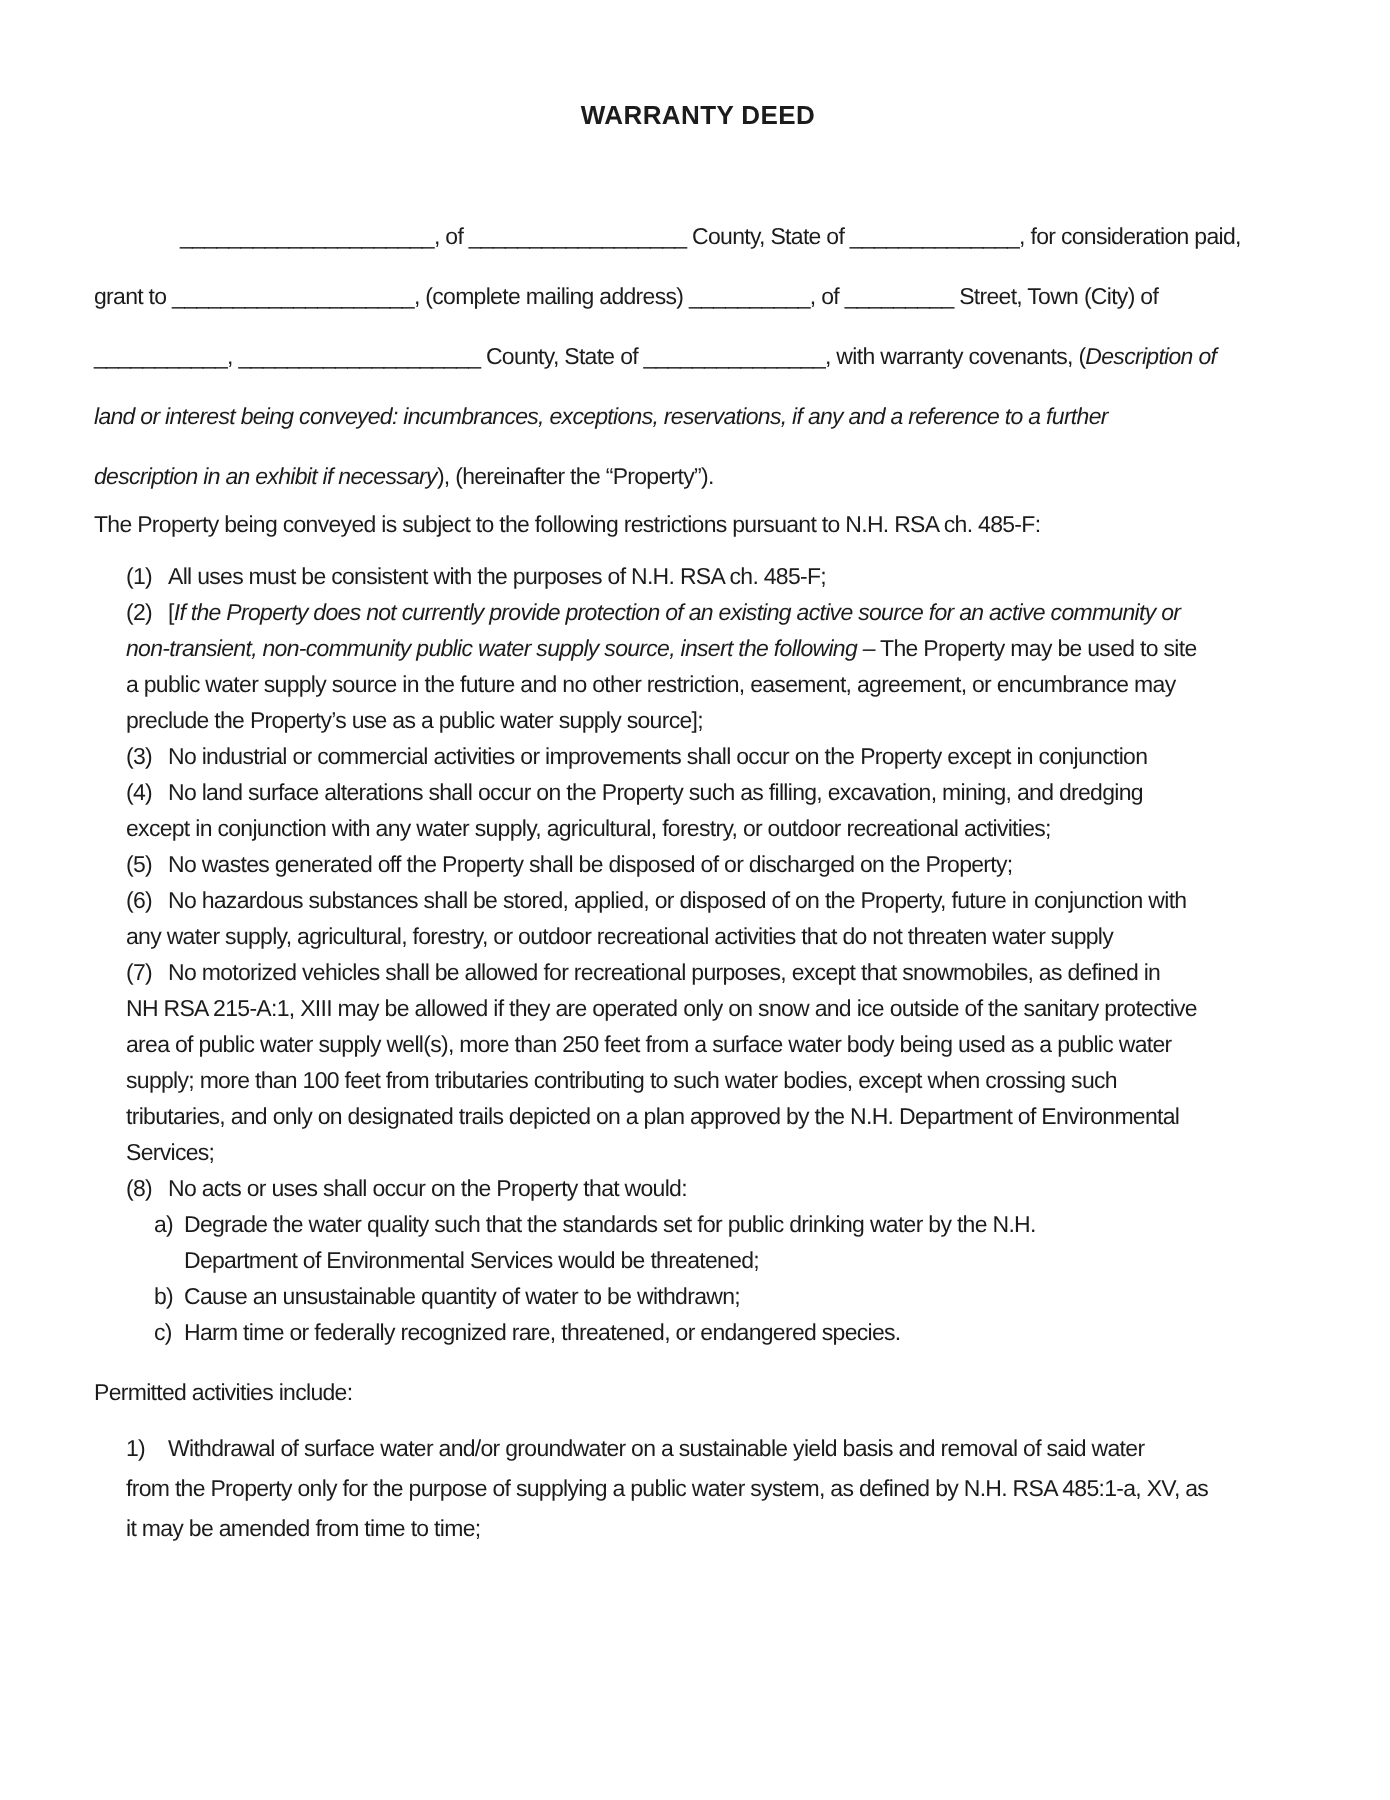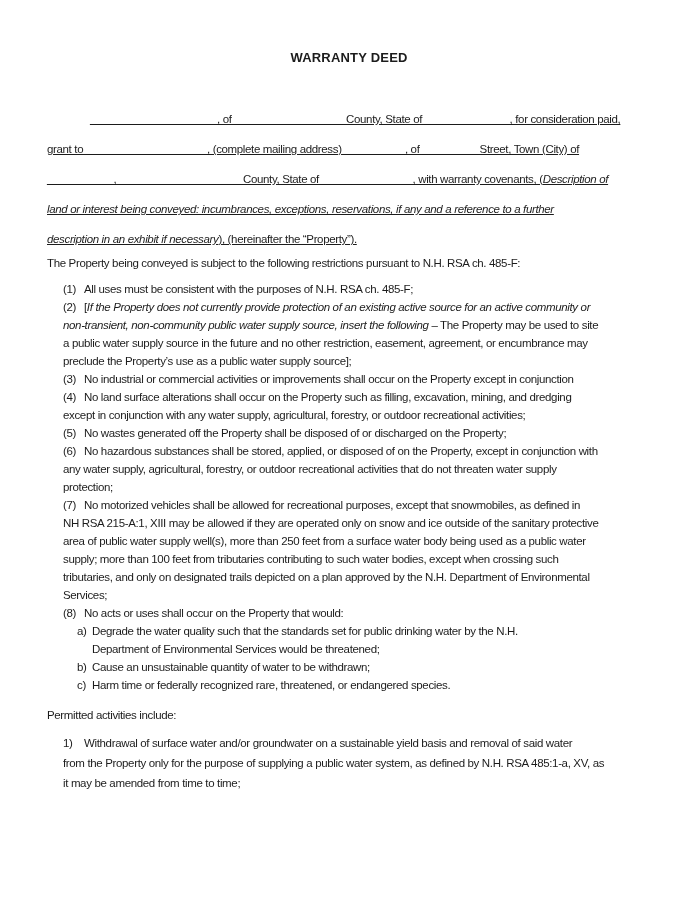--- a/index.html
+++ b/index.html
@@ -24,21 +24,21 @@
     letter-spacing: 0.2px;
     line-height: 16px;
   }
   .opening { margin-top: 38px; line-height: 30px; }
   .opening .indent { text-indent: 43px; }
   .intro { line-height: 18px; }
   .restrictions { margin-top: 8px; line-height: 18px; padding-left: 16px; }
   .permitted-heading { margin-top: 12px; line-height: 18px; }
   .permitted { margin-top: 9px; line-height: 20px; padding-left: 16px; }
   .line { white-space: nowrap; }
-  .opening .line { white-space: normal; text-decoration: underline; }
+  .opening .line { white-space: normal; }
   .marker { display: inline-block; min-width: 21px; }
   .sub-marker { padding-left: 14px; }
   .sub-marker .marker { min-width: 15px; }
   .sub-cont { padding-left: 29px; }
   .italic { font-style: italic; }
 </style>
 </head>
 <body>
 
 <div class="page">
@@ -57,23 +57,22 @@
   <div class="restrictions">
       <div class="line"><span class="marker">(1)</span><span>All uses must be consistent with the purposes of N.H. RSA ch. 485-F;</span></div>
       <div class="line"><span class="marker">(2)</span><span>[</span><span class="italic">If the Property does not currently provide protection of an existing active source for an active community or</span></div>
       <div class="line"><span class="italic">non-transient, non-community public water supply source, insert the following</span><span> – The Property may be used to site</span></div>
       <div class="line"><span>a public water supply source in the future and no other restriction, easement, agreement, or encumbrance may</span></div>
       <div class="line"><span>preclude the Property’s use as a public water supply source];</span></div>
       <div class="line"><span class="marker">(3)</span><span>No industrial or commercial activities or improvements shall occur on the Property except in conjunction</span></div>
       <div class="line"><span class="marker">(4)</span><span>No land surface alterations shall occur on the Property such as filling, excavation, mining, and dredging</span></div>
       <div class="line"><span>except in conjunction with any water supply, agricultural, forestry, or outdoor recreational activities;</span></div>
       <div class="line"><span class="marker">(5)</span><span>No wastes generated off the Property shall be disposed of or discharged on the Property;</span></div>
-      <div class="line"><span class="marker">(6)</span><span>No hazardous substances shall be stored, applied, or disposed of on the Property, except in conjunction with</span></div>
+      <div class="line"><span class="marker">(6)</span><span>No hazardous substances shall be stored, applied, or disposed of on the Property, future in conjunction with</span></div>
       <div class="line"><span>any water supply, agricultural, forestry, or outdoor recreational activities that do not threaten water supply</span></div>
-      <div class="line"><span>protection;</span></div>
       <div class="line"><span class="marker">(7)</span><span>No motorized vehicles shall be allowed for recreational purposes, except that snowmobiles, as defined in</span></div>
       <div class="line"><span>NH RSA 215-A:1, XIII may be allowed if they are operated only on snow and ice outside of the sanitary protective</span></div>
       <div class="line"><span>area of public water supply well(s), more than 250 feet from a surface water body being used as a public water</span></div>
       <div class="line"><span>supply; more than 100 feet from tributaries contributing to such water bodies, except when crossing such</span></div>
       <div class="line"><span>tributaries, and only on designated trails depicted on a plan approved by the N.H. Department of Environmental</span></div>
       <div class="line"><span>Services;</span></div>
       <div class="line"><span class="marker">(8)</span><span>No acts or uses shall occur on the Property that would:</span></div>
       <div class="line sub-marker"><span class="marker">a)</span><span>Degrade the water quality such that the standards set for public drinking water by the N.H.</span></div>
       <div class="line sub-cont"><span>Department of Environmental Services would be threatened;</span></div>
       <div class="line sub-marker"><span class="marker">b)</span><span>Cause an unsustainable quantity of water to be withdrawn;</span></div>

